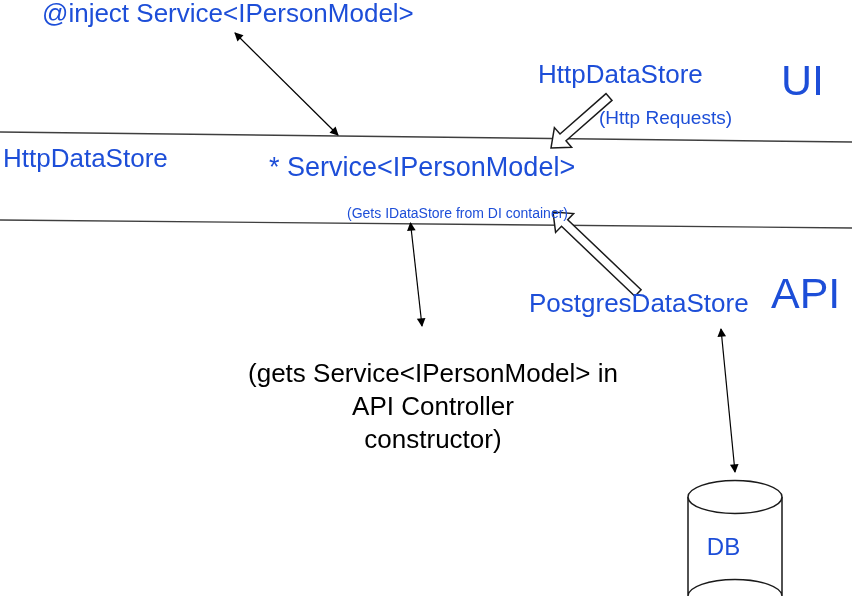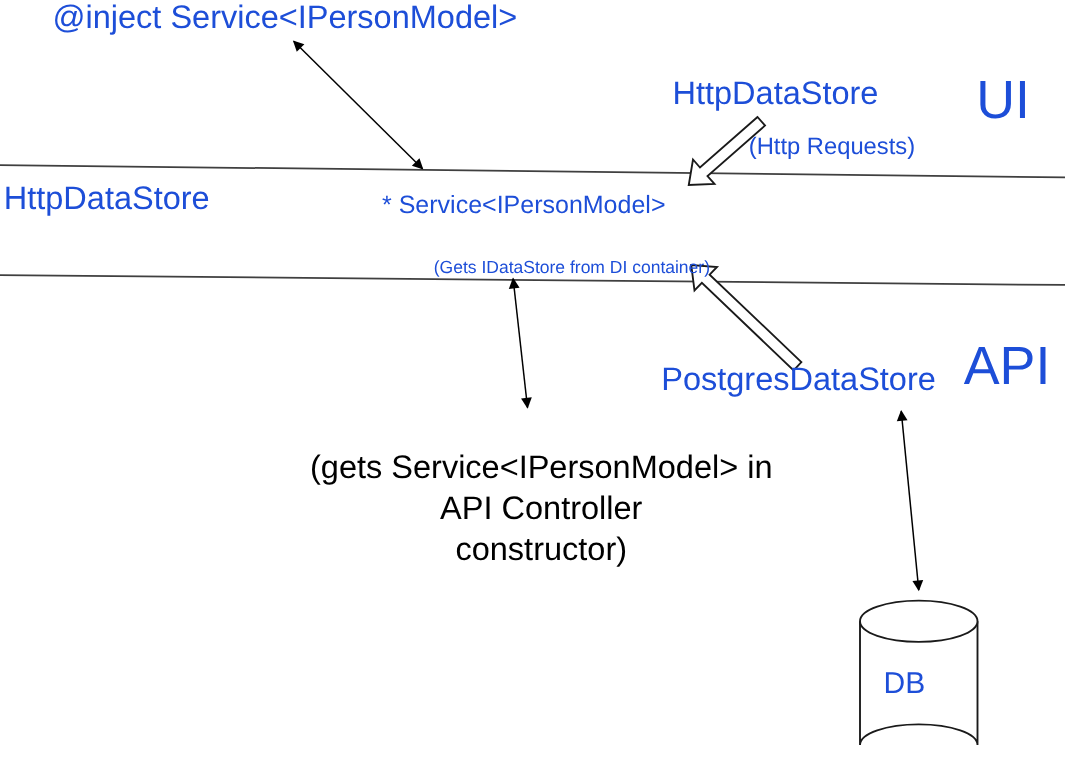--- a/index.html
+++ b/index.html
@@ -29,21 +29,21 @@
   .block {
     position: absolute;
     text-align: center;
     white-space: nowrap;
   }
   .t-inject        { left: 42px;  top: 0px;   font-size: 26px; }
   .t-httpstore     { left: 538px; top: 61px;  font-size: 26px; }
   .t-httprequests  { left: 599px; top: 108px; font-size: 19px; }
   .t-ui            { left: 781px; top: 59px;  font-size: 43px; }
   .t-dependencies  { left: 3px;   top: 145px; font-size: 26px; }
-  .t-service       { left: 269px; top: 154px; width: 300px; font-size: 20px; text-align: center; }
+  .t-service       { left: 269px; top: 154px; width: 300px; font-size: 27px; }
   .t-servicenote   { left: 268px; top: 194px; width: 300px; font-size: 14px; text-align: right; margin-top: 12px; }
   .t-api           { left: 771px; top: 272px; font-size: 43px; }
   .t-postgres      { left: 529px; top: 290px; font-size: 26px; }
   .t-controller    { left: 233px; top: 357px; width: 400px; font-size: 26px; line-height: 33px; }
   .t-db            { left: 688px; top: 535px; width: 71px;  font-size: 24px; text-align: center; }
 </style>
 </head>
 <body>
 
 <div class="stage">

